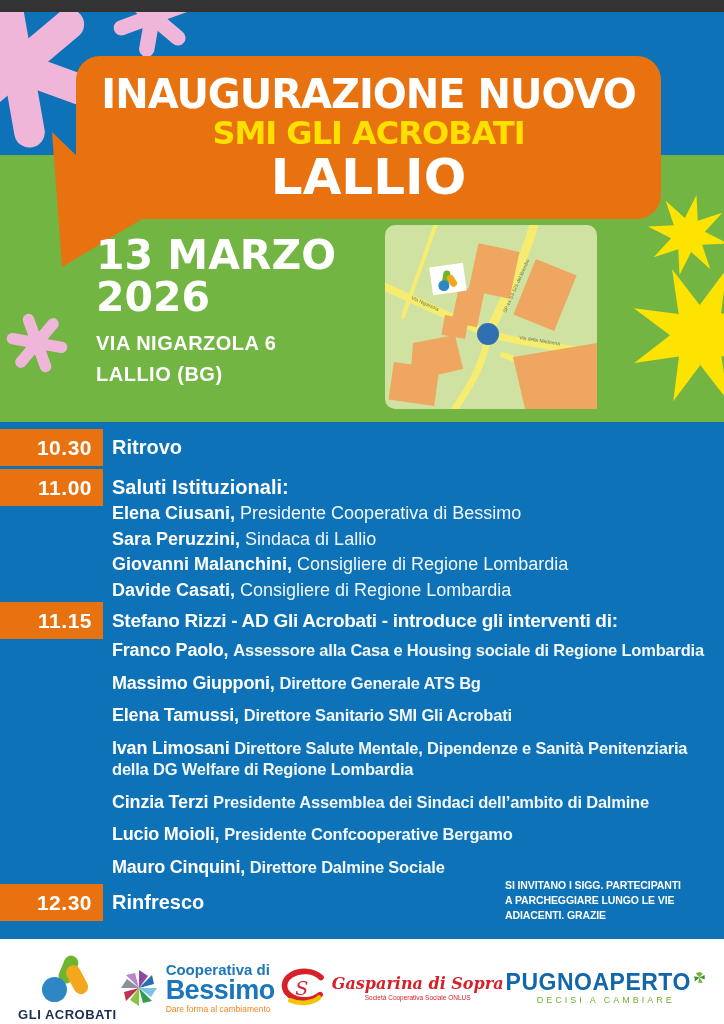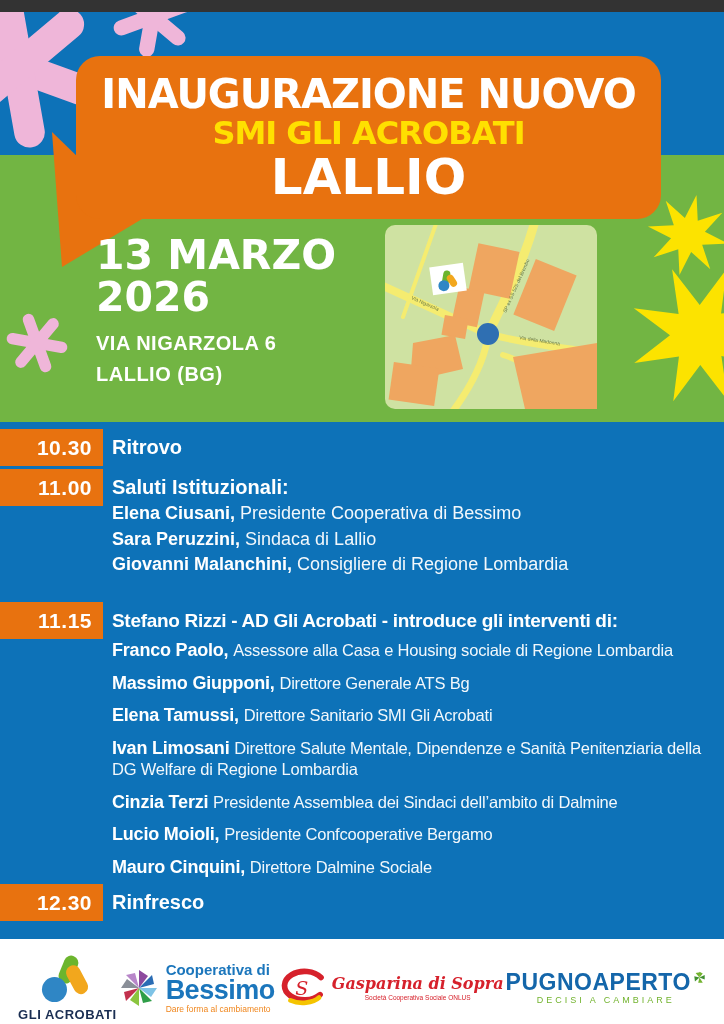--- a/index.html
+++ b/index.html
@@ -43,21 +43,21 @@
   .block-content{padding-left:9px;padding-top:5px;color:#fff;width:600px;}
   .block-title{font-weight:700;font-size:20px;line-height:27px;}
   .block-title.big{font-size:19px;letter-spacing:-0.3px;white-space:nowrap;}
   ul.people{list-style:none;margin:0;padding:0;}
   ul.people li{font-size:18px;line-height:25.5px;}
   ul.people li b{font-weight:700;}
   ul.people li span{font-weight:400;color:rgba(255,255,255,0.95);}
   ul.speakers{list-style:none;margin:6px 0 0 0;padding:0;}
   ul.speakers li{font-size:16.5px;line-height:21.5px;margin-bottom:11px;letter-spacing:-0.2px;}
   ul.speakers li b{font-size:18px;font-weight:700;letter-spacing:-0.2px;}
-  ul.speakers li span{font-weight:400;color:rgba(255,255,255,0.95);}
+  ul.speakers li span{font-weight:700;color:rgba(255,255,255,0.95);}
   .parking-note{position:absolute;left:505px;top:866px;width:190px;color:#fff;
     font-weight:700;font-size:10.5px;line-height:15px;letter-spacing:-0.1px;z-index:4;}
   
   .logo-item{display:flex;align-items:center;gap:7px;}
   .logo-col{display:flex;flex-direction:column;align-items:center;}
   .acrobati-label{font-weight:800;font-size:13px;letter-spacing:0.5px;color:var(--c-navy);margin-top:2px;}
   .bessimo-l1{font-weight:700;font-size:15px;line-height:15px;color:var(--c-bessimo);align-self:flex-start;}
   .bessimo-l2{font-weight:800;font-size:27px;line-height:26px;color:var(--c-bessimo);align-self:flex-start;letter-spacing:-0.5px;}
   .bessimo-tag{font-weight:400;font-size:8.5px;color:#f0861c;align-self:flex-start;margin-top:1px;}
   .gaspa-name{font-style:italic;font-weight:700;font-size:16px;color:var(--c-gaspa);font-family:"DejaVu Serif", serif;}
@@ -159,20 +159,21 @@
         </div>
       </div>
       <div class="schedule-block sb-1">
         <div class="time-badge">11.00</div>
         <div class="block-content">
           <div class="block-title">Saluti Istituzionali:</div>
           <ul class="people">
             <li><b>Elena Ciusani, </b><span>Presidente Cooperativa di Bessimo</span></li>
             <li><b>Sara Peruzzini, </b><span>Sindaca di Lallio</span></li>
             <li><b>Giovanni Malanchini, </b><span>Consigliere di Regione Lombardia</span></li>
+            <li><b>Davide Casati, </b><span>Consigliere di Regione Lombardia</span></li>
           </ul>
         </div>
       </div>
       <div class="schedule-block sb-2">
         <div class="time-badge">11.15</div>
         <div class="block-content">
           <div class="block-title big">Stefano Rizzi - AD Gli Acrobati - introduce gli interventi di:</div>
           <ul class="speakers">
             <li><b>Franco Paolo, </b><span>Assessore alla Casa e Housing sociale di Regione Lombardia</span></li>
             <li><b>Massimo Giupponi, </b><span>Direttore Generale ATS Bg</span></li>
@@ -185,20 +186,25 @@
         </div>
       </div>
       <div class="schedule-block sb-3">
         <div class="time-badge">12.30</div>
         <div class="block-content">
           <div class="block-title">Rinfresco</div>
         </div>
       </div>
     </div>
 
+  <div class="parking-note">
+    <div>SI INVITANO I SIGG. PARTECIPANTI</div>
+    <div>A PARCHEGGIARE LUNGO LE VIE</div>
+    <div>ADIACENTI. GRAZIE</div>
+  </div>
 
   <div class="footer">
 
     <div class="logo-col">
       <svg width="64" height="52" viewBox="0 0 60 54">
         <rect x="24" y="2" width="15" height="30" rx="7.5" fill="#6cb52d" transform="rotate(22 31 17)"></rect>
         <rect x="33" y="12" width="15" height="32" rx="7.5" fill="#f2a71d" transform="rotate(-28 40 28)"></rect>
         <circle cx="17" cy="38" r="13" fill="#2f86c5"></circle>
       </svg>
       <div class="acrobati-label">GLI ACROBATI</div>

